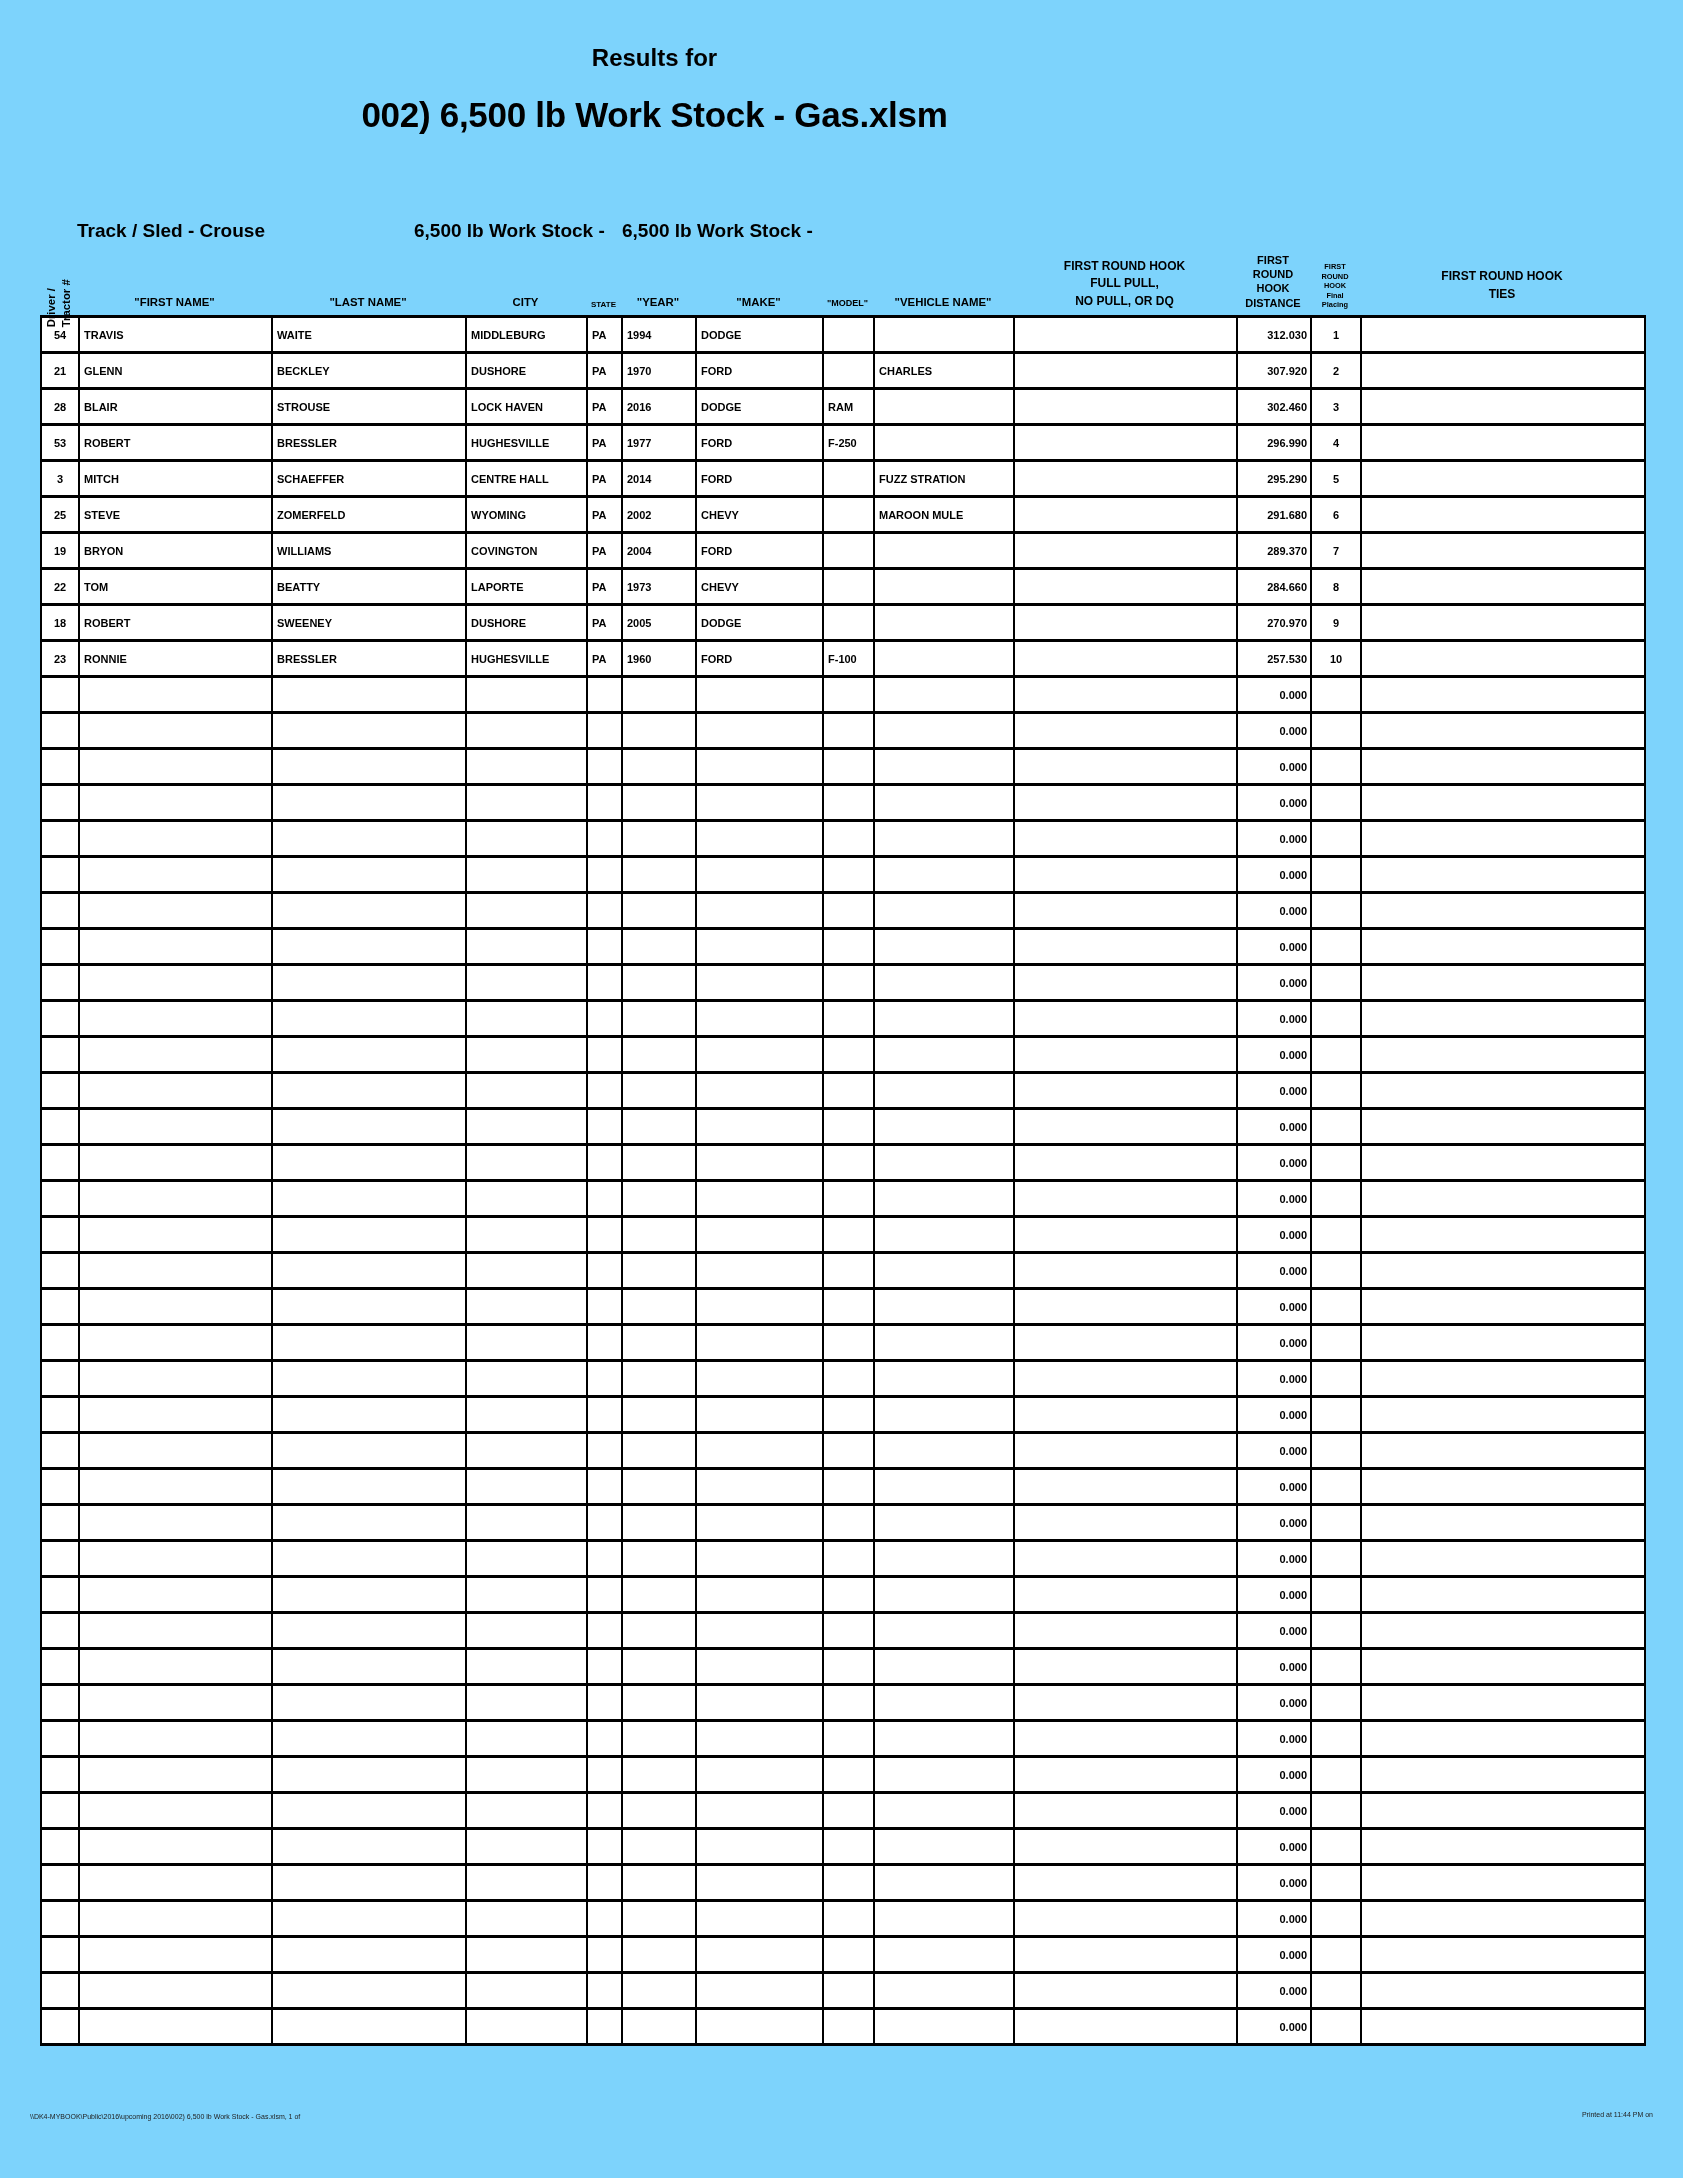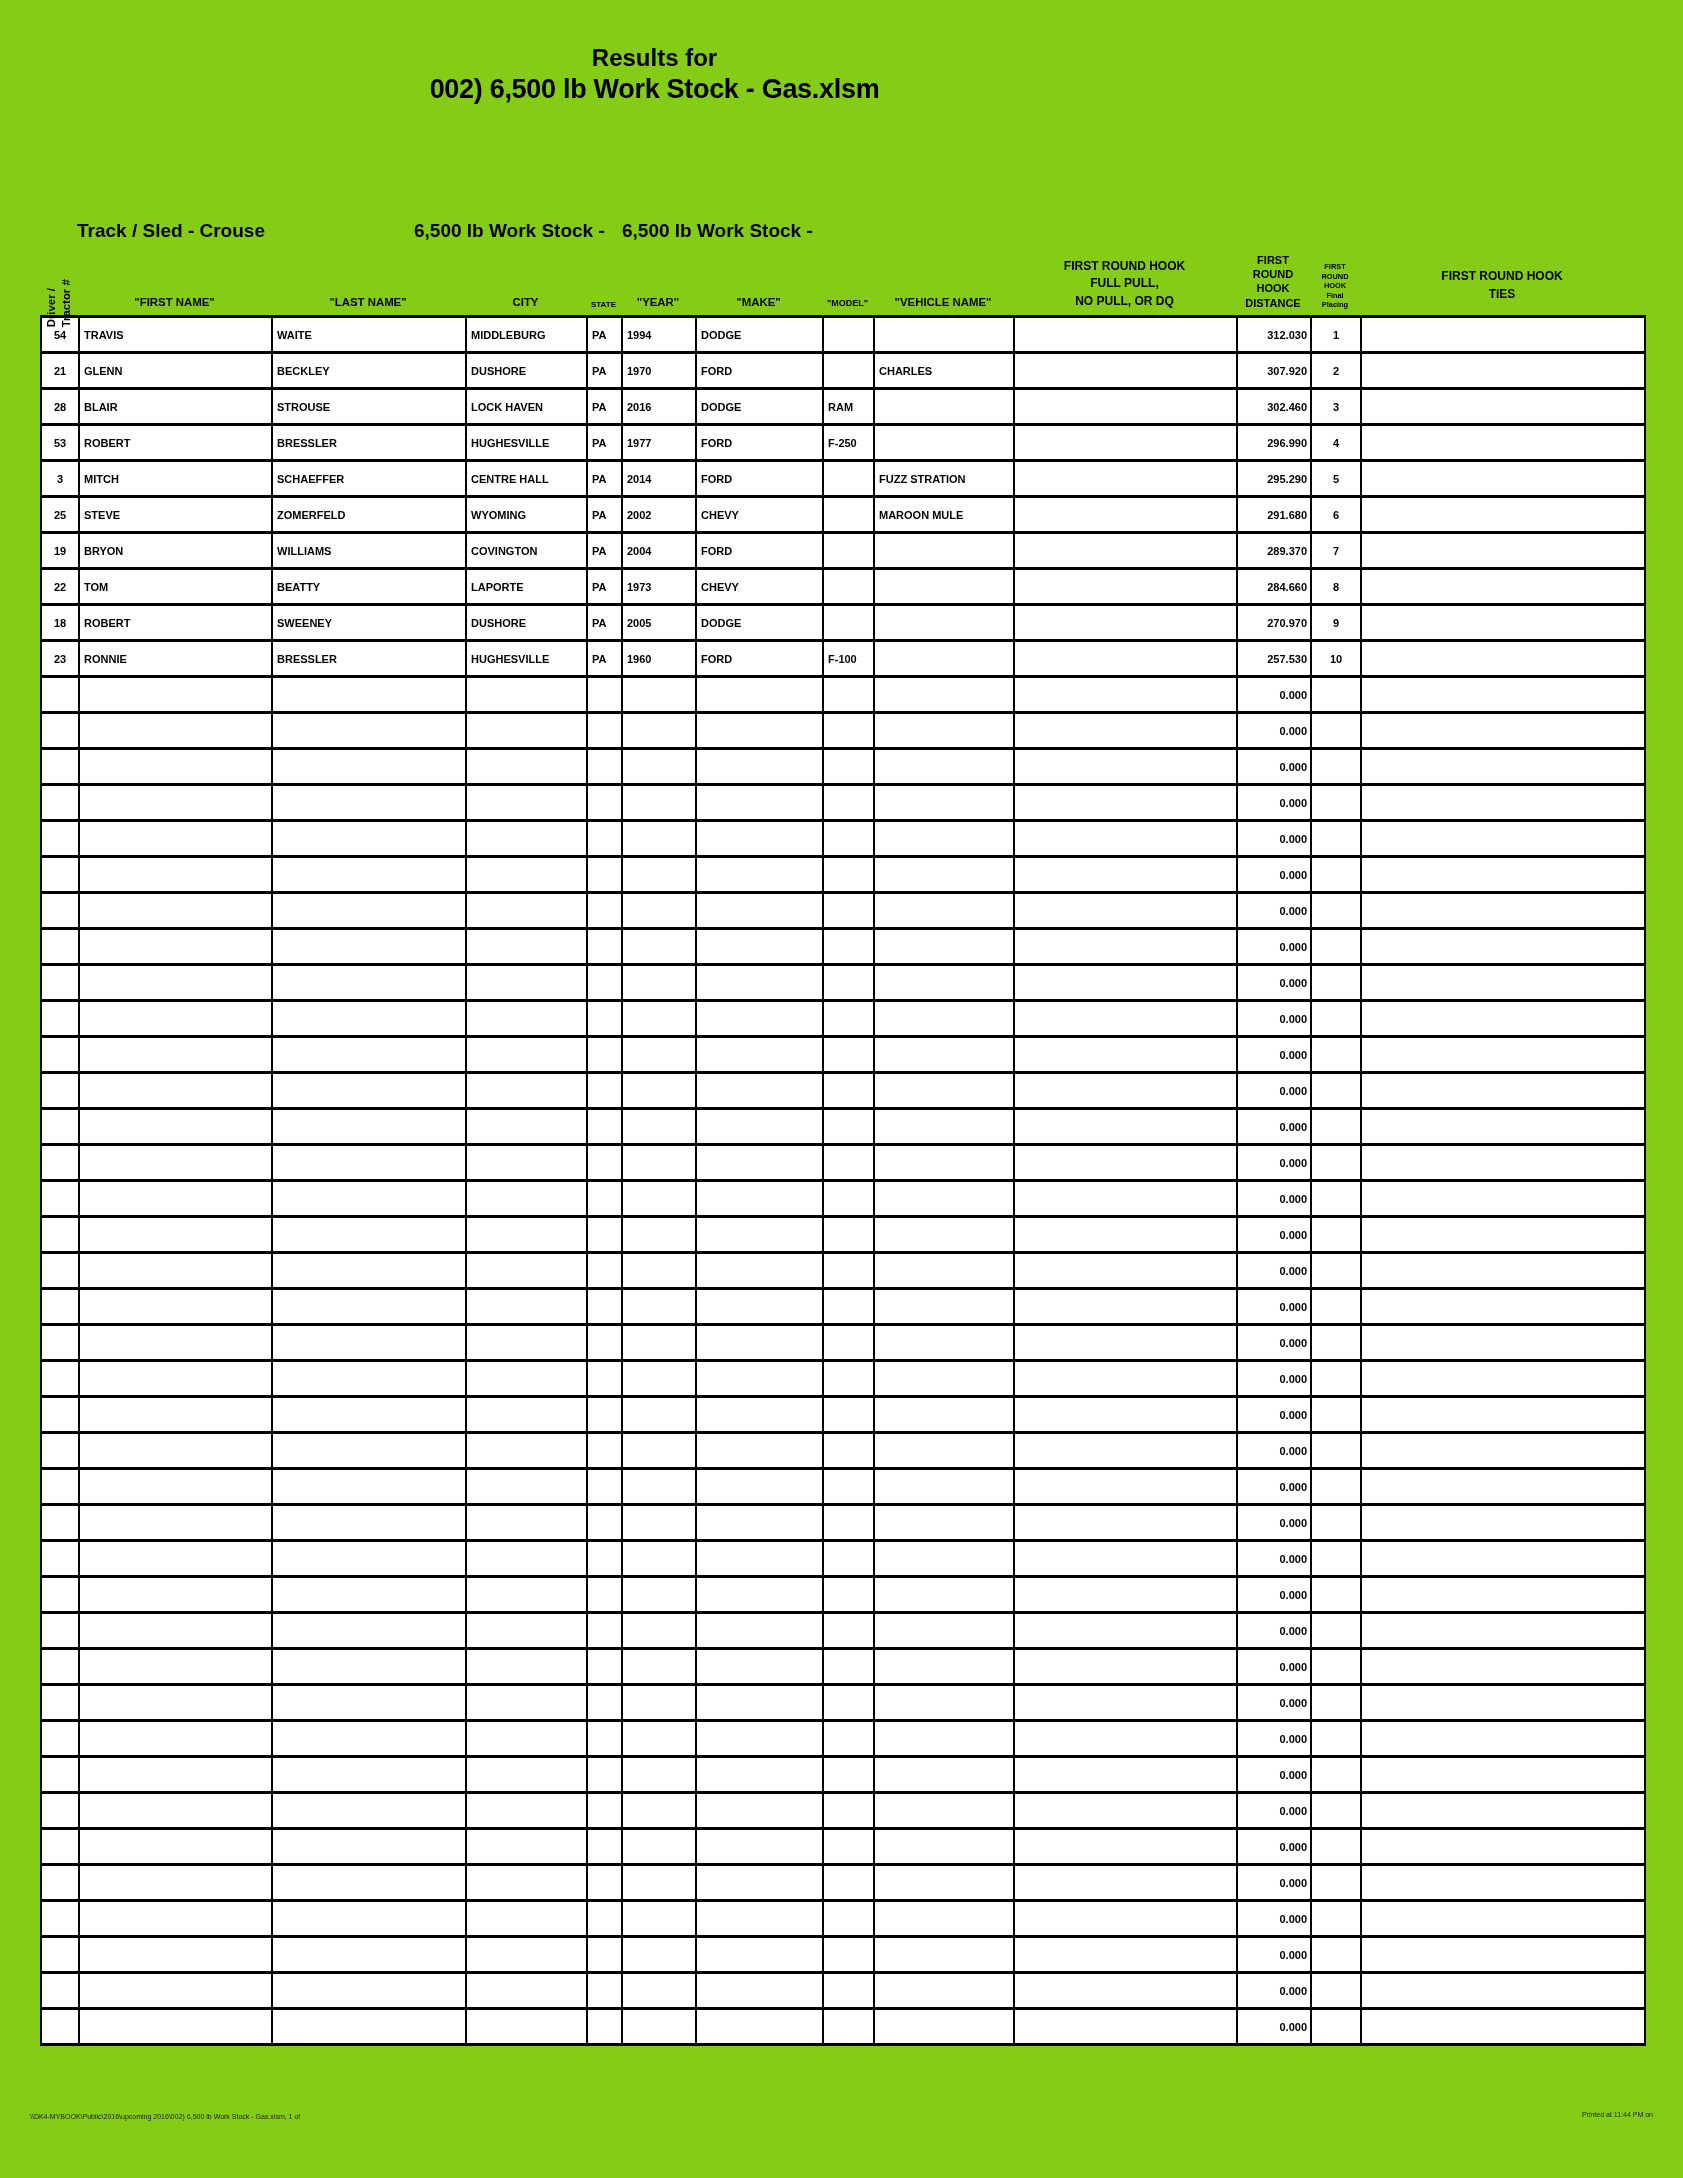--- a/index.html
+++ b/index.html
@@ -1,27 +1,27 @@
 <!DOCTYPE html>
 <html><head>
 <meta charset="utf-8">
 <style>
   html,body{margin:0;padding:0;background:#e8e8e8;}
   .page{
     position:relative;
     width:1683px;height:2178px;
-    background:#84cc16;
+    background:#7dd3fc;
     font-family:"Liberation Sans",sans-serif;
     color:#000;
     overflow:hidden;
   }
   
   .titles{position:absolute;top:44px;left:0;width:1309px;text-align:center;}
   .title-1{font-size:24px;font-weight:bold;letter-spacing:0px;}
-  .title-2{font-size:27px;font-weight:bold;margin-top:2px;letter-spacing:-0.3px;}
+  .title-2{font-size:35px;font-weight:bold;margin-top:23px;letter-spacing:-0.3px;}
 
   
   .sheet{position:absolute;top:196px;left:40px;width:1604px;margin-top:24px;}
 
   .section-row{position:relative;height:28px;}
   .section-row span{position:absolute;top:0;font-size:19px;font-weight:bold;white-space:nowrap;}
   .sec-track{left:37px;}
   .sec-class-clipped{left:374px;width:204px;overflow:hidden;}
   .sec-class-full{left:582px;}
 

